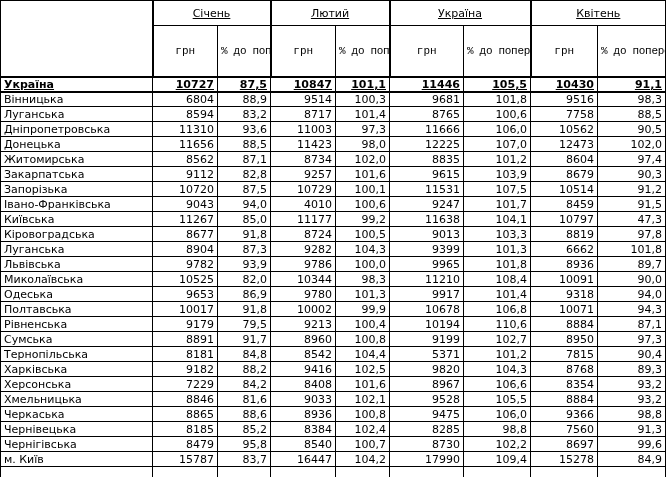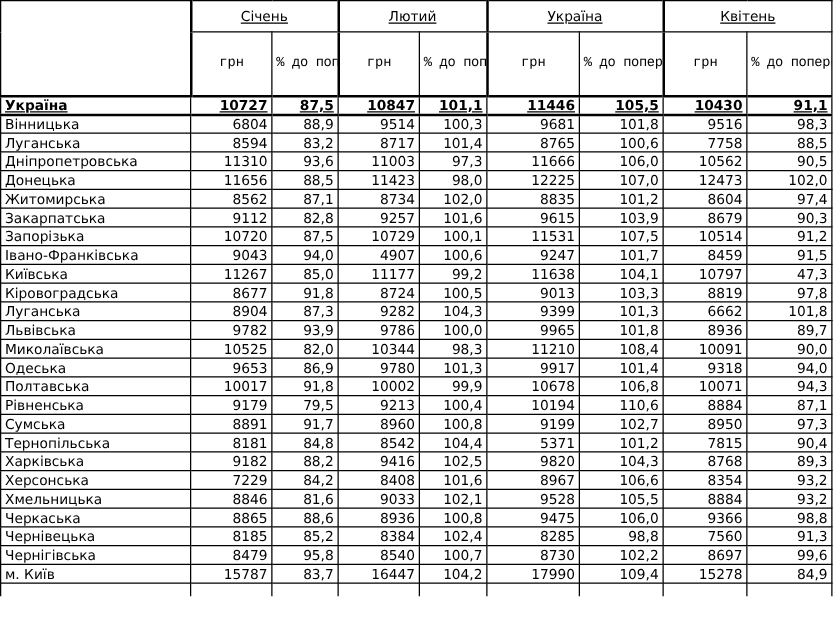--- a/index.html
+++ b/index.html
@@ -181,21 +181,21 @@
     <td class="num">100,1</td>
     <td class="num">11531</td>
     <td class="num">107,5</td>
     <td class="num">10514</td>
     <td class="num">91,2</td>
   </tr>
       <tr>
     <td class="region">Івано-Франківська</td>
     <td class="num">9043</td>
     <td class="num">94,0</td>
-    <td class="num">4907</td>
+    <td class="num">4010</td>
     <td class="num">100,6</td>
     <td class="num">9247</td>
     <td class="num">101,7</td>
     <td class="num">8459</td>
     <td class="num">91,5</td>
   </tr>
       <tr>
     <td class="region">Київська</td>
     <td class="num">11267</td>
     <td class="num">85,0</td>

